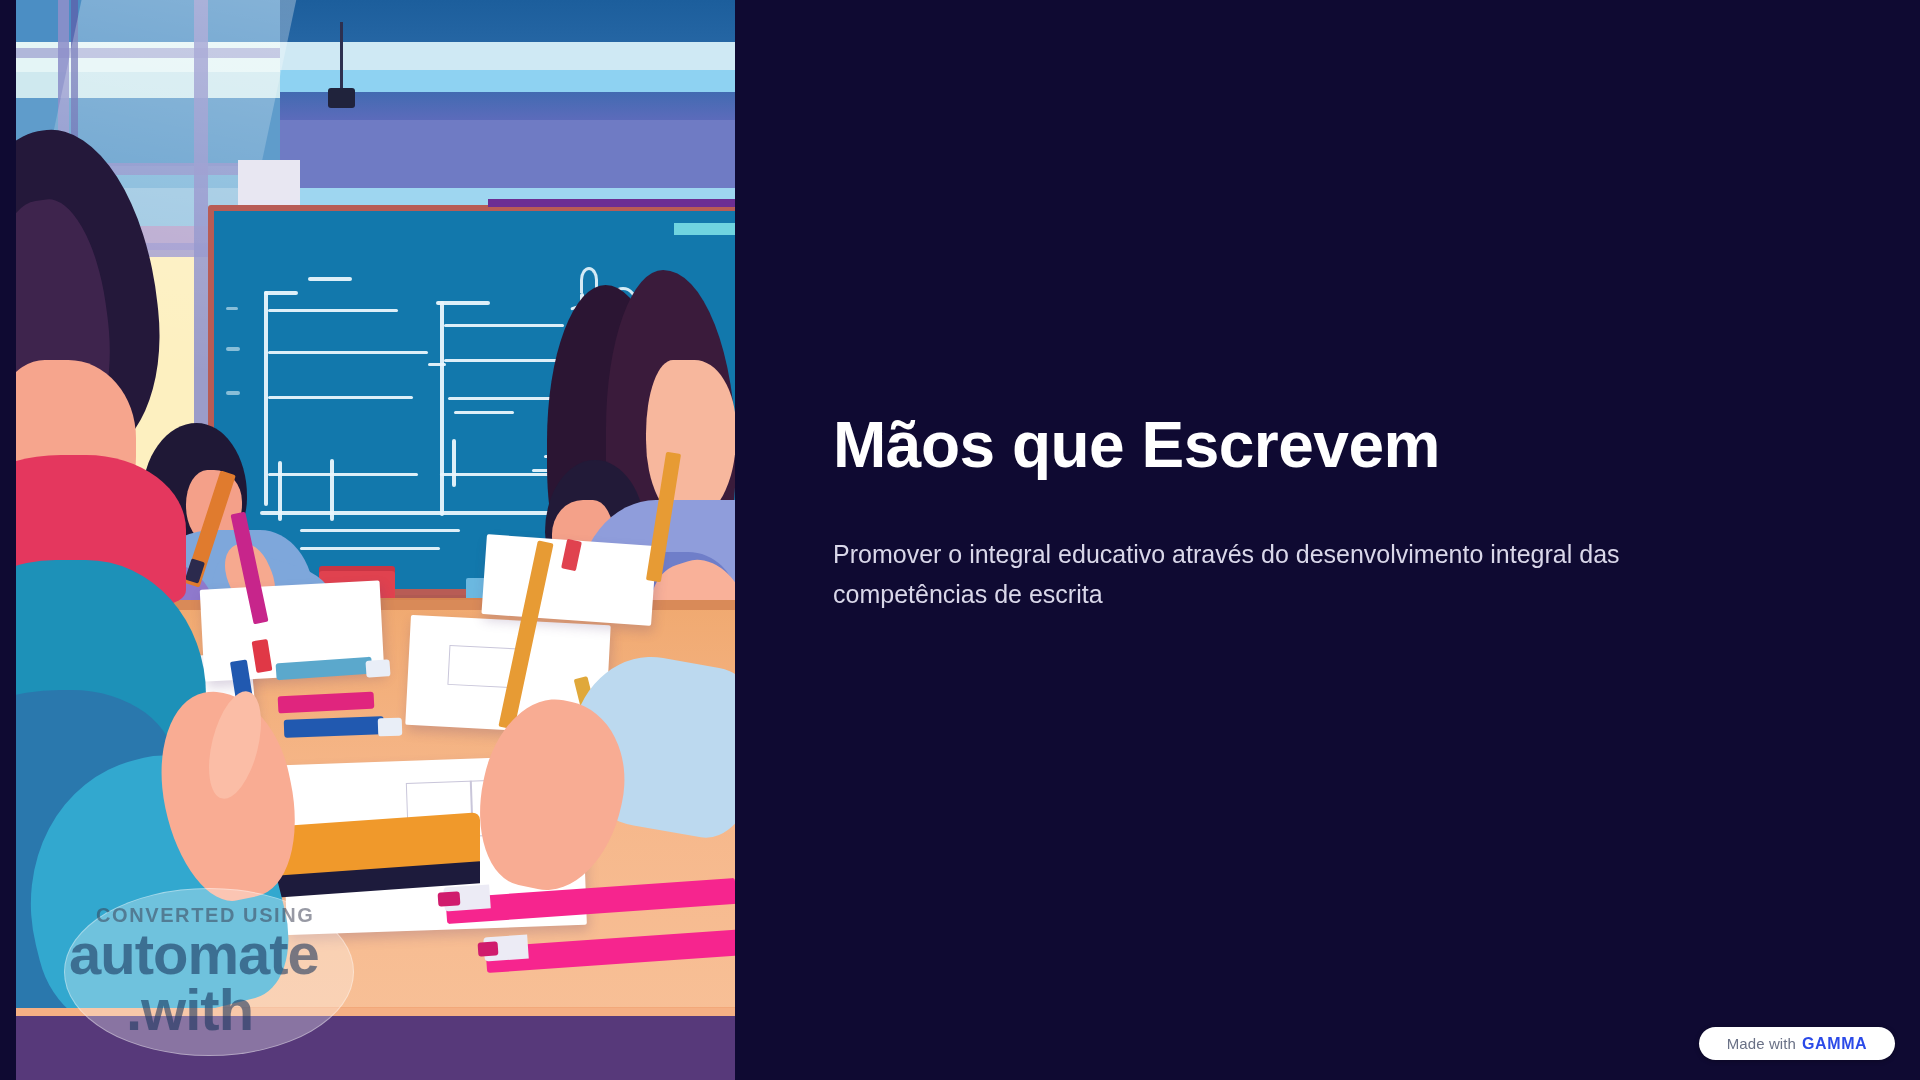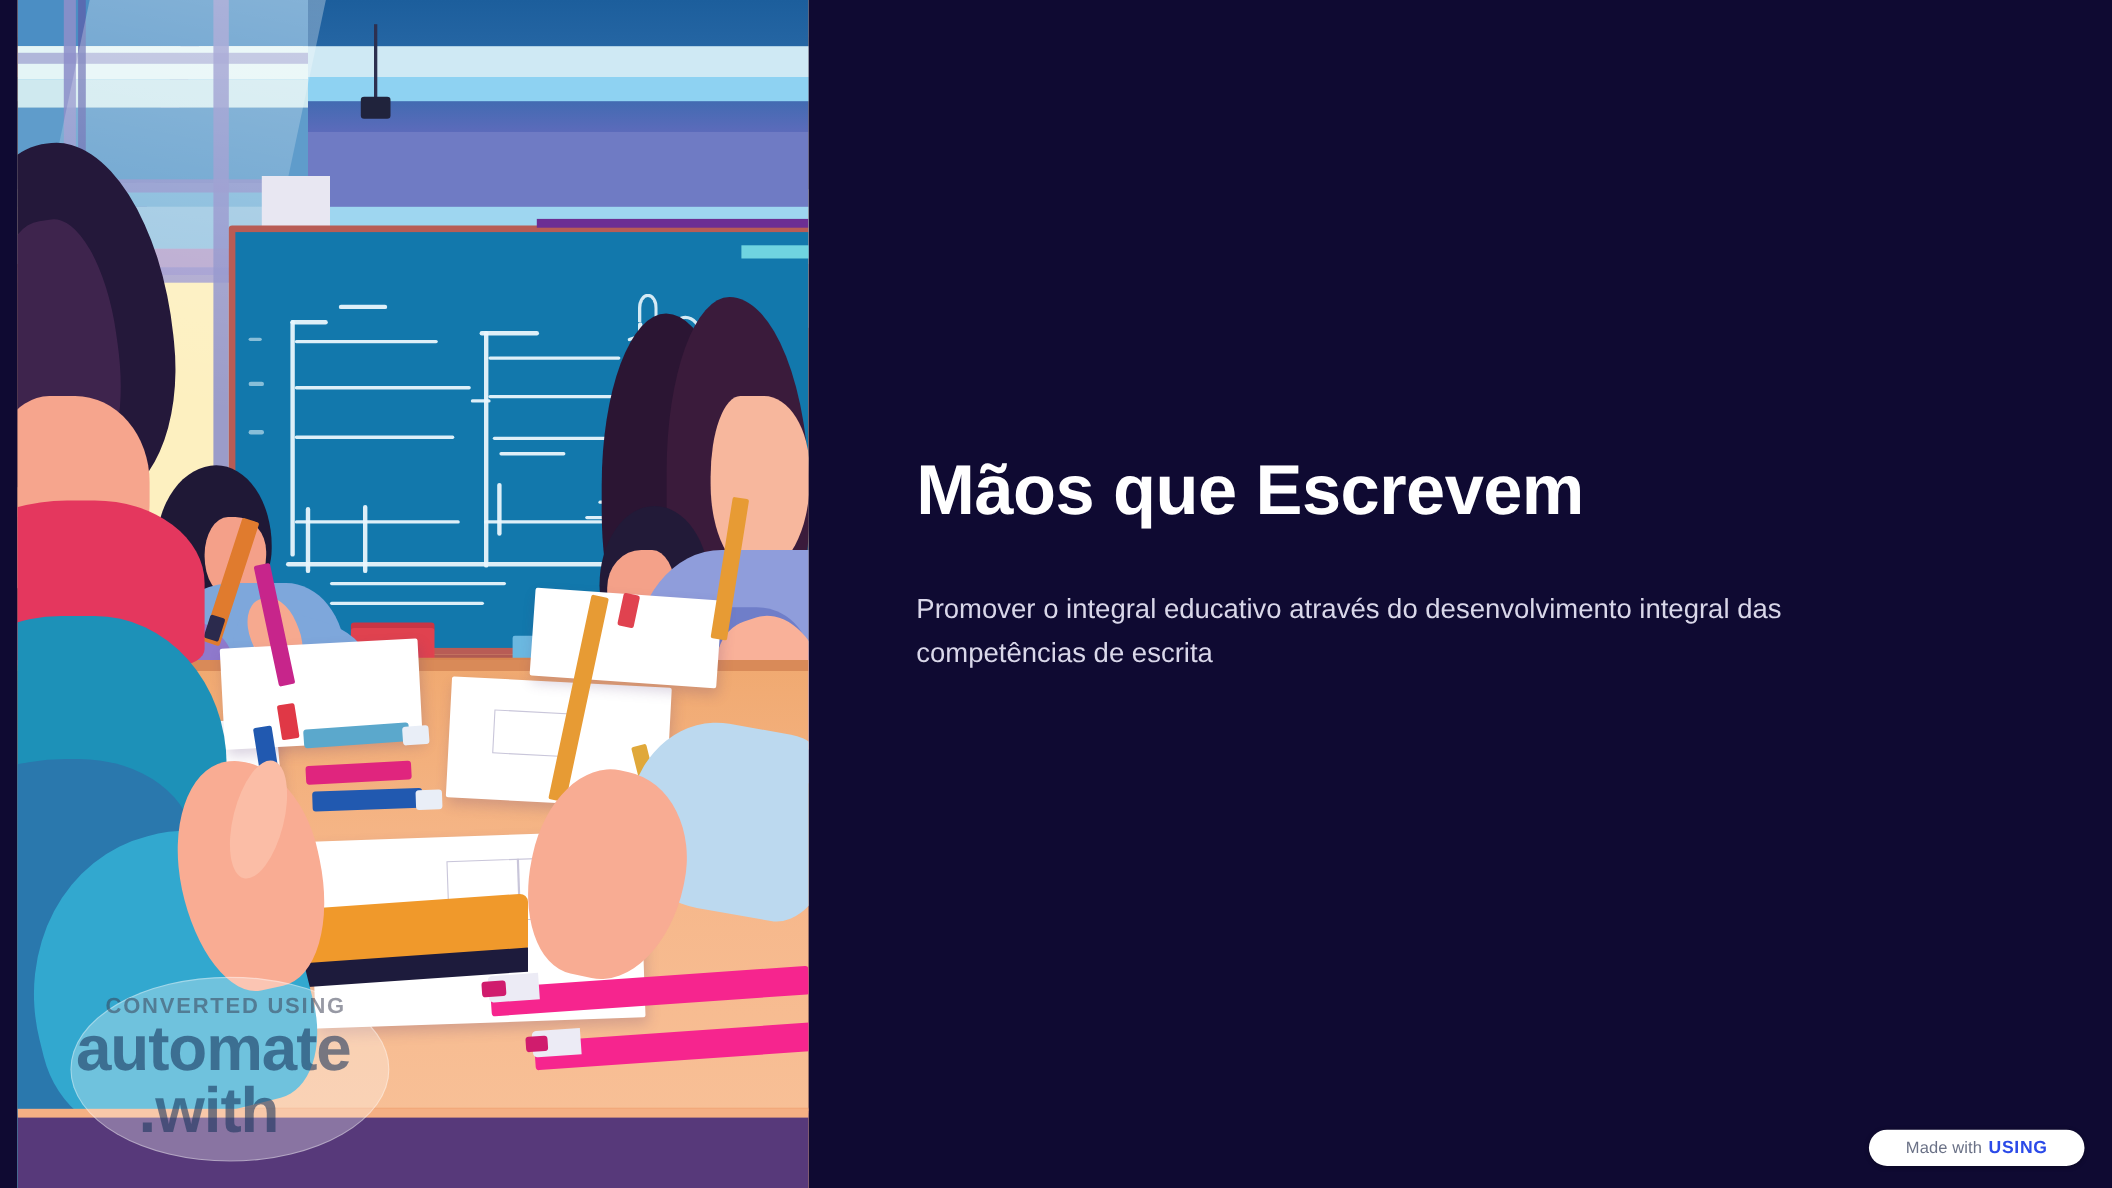--- a/index.html
+++ b/index.html
@@ -581,16 +581,16 @@
 
   <div id="content">
     <div id="text-block">
       <h1 id="slide-title">Mãos que Escrevem</h1>
       <p id="slide-subtitle">Promover o integral educativo através do desenvolvimento integral das competências de escrita</p>
     </div>
   </div>
 
   <div id="gamma-badge">
     <span id="gamma-made-with">Made with</span>
-    <span id="gamma-word">USING</span>
+    <span id="gamma-word">GAMMA</span>
   </div>
 
 </div>
 
 </body></html>

